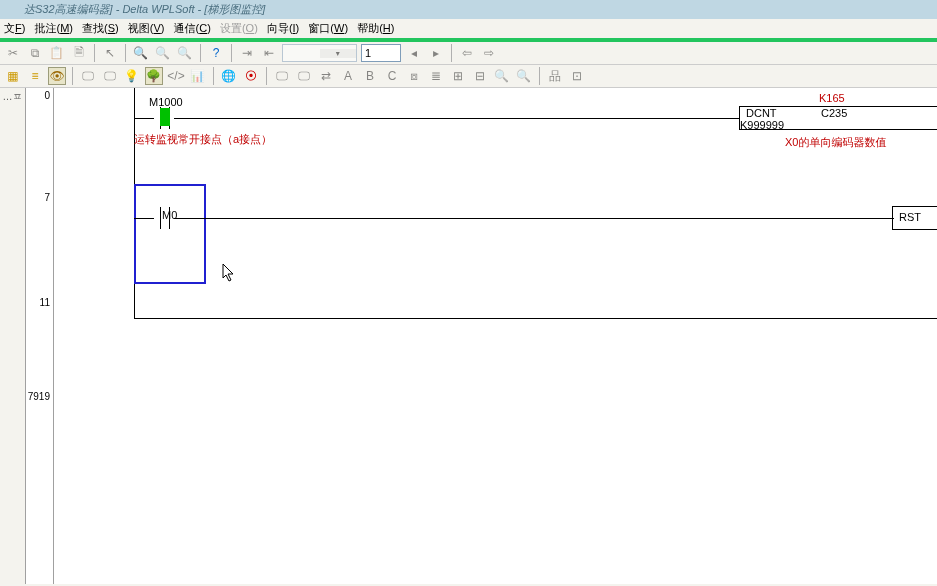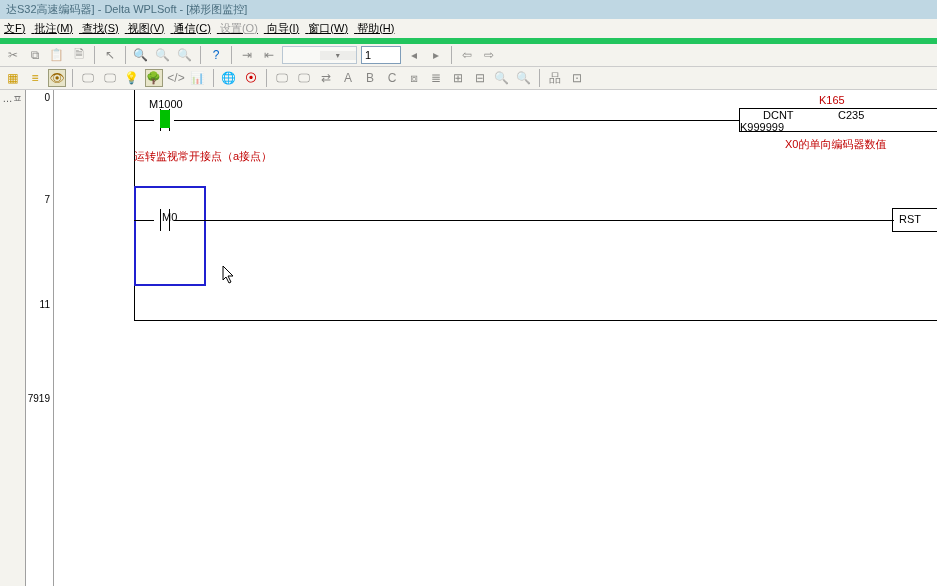--- a/index.html
+++ b/index.html
@@ -1,18 +1,18 @@
 <!DOCTYPE html>
 <html><head>
 <meta charset="utf-8">
 <style>
 * { box-sizing: border-box; }
 body { margin:0; font:11px "Microsoft YaHei", SimSun, Arial; background:#F4F3EE; user-select:none; }
-.title { background:#BFD7E3; color:#4A6E7F; padding:2px 6px; font-size:11px; white-space:nowrap; overflow:hidden; }
-.menubar { background:#F4F3EE; padding:2px 4px; border-bottom:6px solid #22c55e;text-decoration:underline; }
+.title { background:#BFD7E3; color:#4A6E7F; padding:2px 24px; font-size:11px; white-space:nowrap; overflow:hidden;font-style:italic; }
+.menubar { background:#F4F3EE; padding:2px 4px; border-bottom:4px solid #22c55e; }
 .menubar span { margin-right:6px; }
 .menubar span.dis { color:#9E9E9E; }
 .menubar u { text-decoration:underline; }
 .toolbar { background:#F4F3EE; padding:2px 4px; display:flex; align-items:center; gap:4px; border-bottom:1px solid #ccc; }
 .sep { width:1px; height:18px; background:#B0B0B0; margin:0 2px; }
 .ico { width:18px; height:18px; display:flex; align-items:center; justify-content:center; border:1px solid transparent; font-size:12px; }
 .ico.on { border:1px solid #9C9C7A; background:#E8E5C9; }
 .ico.dull { opacity:.45; }
 .numbox { width:40px; height:18px; border:1px solid #7F9DB9; background:#fff; font:11px Arial; padding:0 3px; display:flex; align-items:center; }
 .combo { display:flex; align-items:center; border:1px solid #7F9DB9; background:#fff; width:75px; height:18px; opacity:.5; }
@@ -123,24 +123,24 @@
   </div>
   <div class="canvas">
 
     <div class="vline" style="left:80px; top:0; height:230px"></div>
 
     <div class="lbl" style="left:95px; top:8px">M1000</div>
     <div class="hline" style="left:80px; top:30px; width:20px"></div>
     <div class="contact" style="left:100px; top:19px"></div>
     <div class="grn" style="left:106px; top:20px; width:10px; height:18px"></div>
     <div class="hline" style="left:120px; top:30px; width:565px"></div>
-    <div class="lbl lblr" style="left:80px; top:60px; width:60px; line-height:13px">运转监视常开接点（a接点）</div>
+    <div class="lbl lblr" style="left:80px; top:45px; width:60px; line-height:13px">运转监视常开接点（a接点）</div>
     <div class="lbl lblr" style="left:765px; top:4px">K165</div>
     <div class="box" style="left:685px; top:18px; width:200px; height:24px">
-      <span class="cell" style="margin-left:23px">DCNT</span>
+      <span class="cell" style="margin-left:6px">DCNT</span>
       <span class="cell" style="margin-left:12px">C235</span>
       <span class="cell">K999999</span>
     </div>
     <div class="lbl lblr" style="left:731px; top:48px; width:60px; line-height:13px">X0的单向编码器数值</div>
 
     <div class="sel" style="left:80px; top:96px; width:72px; height:100px"></div>
     <div class="lbl" style="left:108px; top:121px">M0</div>
     <div class="hline" style="left:80px; top:130px; width:20px"></div>
     <div class="contact" style="left:100px; top:119px"></div>
     <div class="hline" style="left:120px; top:130px; width:720px"></div>

